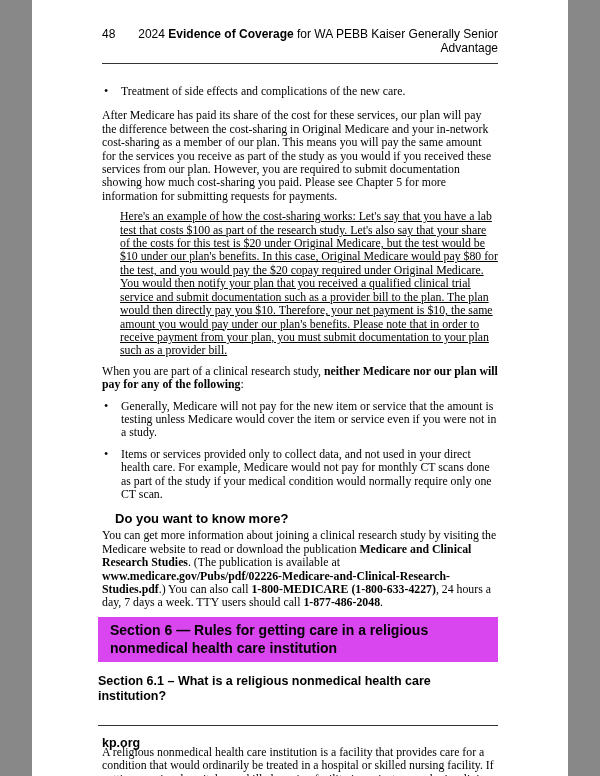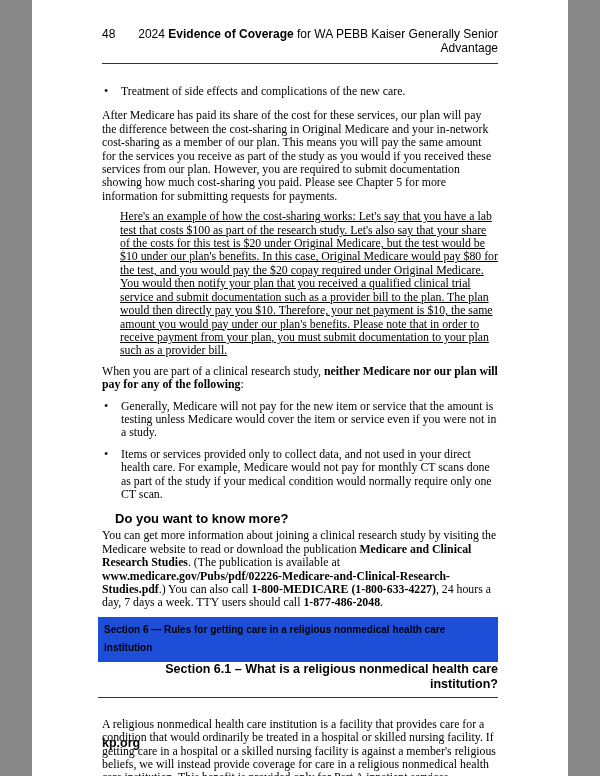--- a/index.html
+++ b/index.html
@@ -55,36 +55,36 @@
     font-family: "Liberation Sans", sans-serif;
     font-size: 13px;
     line-height: 15px;
     font-weight: bold;
     padding-left: 13px;
   }
   p.body.after-h { margin-top: 3px; }
   .banner {
     margin-top: 7px;
     margin-left: -4px;
-    background: #1d4ed8;
-    padding: 4px 8px 5px 6px;
+    background: #d946ef;
+    padding: 4px 8px 5px 12px;
     font-family: "Liberation Sans", sans-serif;
-    font-size: 10px;
+    font-size: 14px;
     line-height: 18px;
     font-weight: bold;
   }
   h4.subsection {
+    margin-top: 12px;
     margin-left: -4px;
     font-family: "Liberation Sans", sans-serif;
     font-size: 12.5px;
     line-height: 15px;
     font-weight: bold;
-    padding-bottom: 5px;
+    padding-bottom: 21px;
     border-bottom: 1.4px solid #333;
-    text-align: right;
   }
   p.body.after-sub { margin-top: 20px; }
   .footer {
     position: absolute;
     left: 70px;
     bottom: 26px;
     font-family: "Liberation Sans", sans-serif;
     font-size: 12.5px;
     font-weight: bold;
   }

